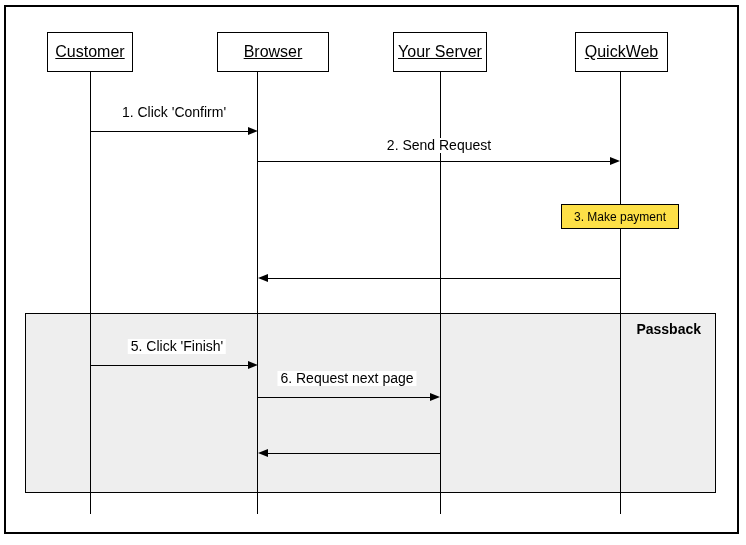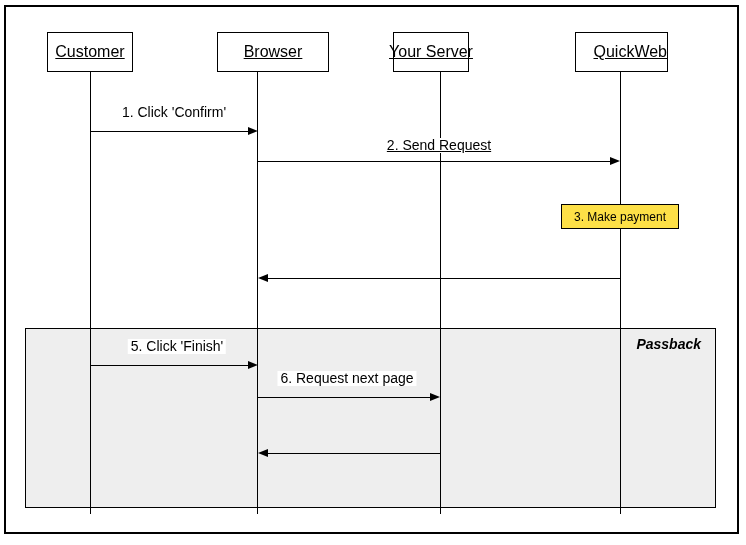--- a/index.html
+++ b/index.html
@@ -7,39 +7,39 @@
     position:relative; width:746px; height:545px;
     background:#fff; overflow:hidden;
     font-family:"Liberation Sans", sans-serif;
     color:#000;
   }
   .outer-border {
     position:absolute; left:4px; top:5px; width:735px; height:529px;
     border:2px solid #000; box-sizing:border-box;
   }
   .region {
-    position:absolute; left:25px; top:328px; width:691px; height:180px;
-    background:#eeeeee; border:1px solid #000; box-sizing:border-box;font-style:italic;
+    position:absolute; left:25px; top:313px; width:691px; height:180px;
+    background:#eeeeee; border:1px solid #000; box-sizing:border-box;
   }
   .region-label {
     position:absolute; right:14px; top:7px;
     font-size:14px; font-weight:bold; white-space:nowrap;
   }
   .actor {
     position:absolute; top:32px; height:40px;
     border:1px solid #000; background:#fff; box-sizing:border-box;
     display:flex; align-items:center; justify-content:center;
   }
   .actor span {
     font-size:16px; text-decoration:underline; white-space:nowrap;
   }
   .actor-customer   { left:47px;  width:86px; }
   .actor-browser    { left:217px; width:112px; }
-  .actor-yourserver { left:393px; width:76px; }
-  .actor-quickweb   { left:575px; width:93px;justify-content:flex-end; }
+  .actor-yourserver { left:393px; width:94px; }
+  .actor-quickweb   { left:575px; width:93px; }
   .lifeline {
     position:absolute; top:71px; width:1px; height:443px; background:#000;
   }
   .ll-customer   { left:90px; }
   .ll-browser    { left:257px; }
   .ll-yourserver { left:440px; }
   .ll-quickweb   { left:620px; }
   .msg-line { position:absolute; height:1px; background:#000; }
   .arrow-right {
     position:absolute; width:0; height:0;
@@ -69,21 +69,21 @@
   .m2-head { left:610px; top:157px; }
   .m4-head { left:258px; top:274px; }
   .m4-line { left:268px; top:278px; width:352px; }
   .m5-line { left:91px;  top:365px; width:157px; }
   .m5-head { left:248px; top:361px; }
   .m6-line { left:258px; top:397px; width:172px; }
   .m6-head { left:430px; top:393px; }
   .m7-head { left:258px; top:449px; }
   .m7-line { left:268px; top:453px; width:172px; }
   .l1 { left:174px; top:105px; }
-  .l2 { left:439px; top:138px;text-decoration:underline; }
+  .l2 { left:439px; top:138px; }
   .l4 { left:470px; top:256px; }
   .l5 { left:177px; top:339px; }
   .l6 { left:347px; top:371px; }
   .l7 { left:361px; top:436px; }
 </style>
 </head>
 <body>
 
 <div id="stage">
   <div class="outer-border"></div>

